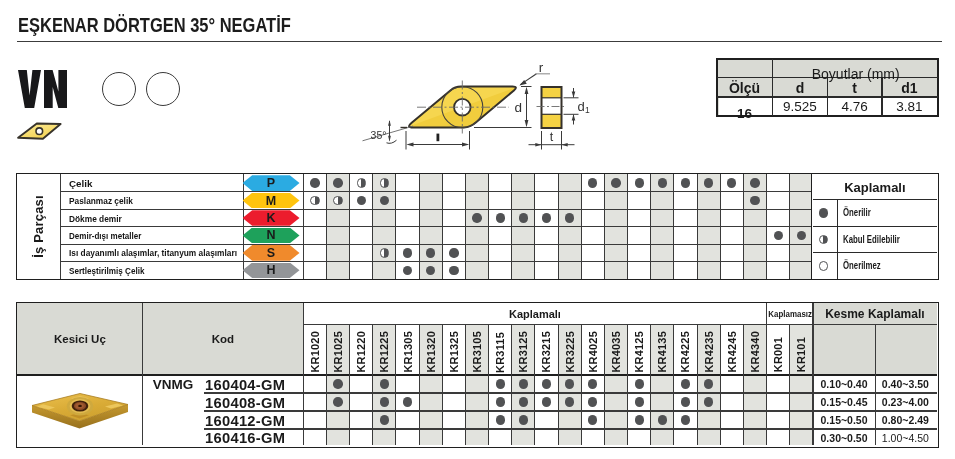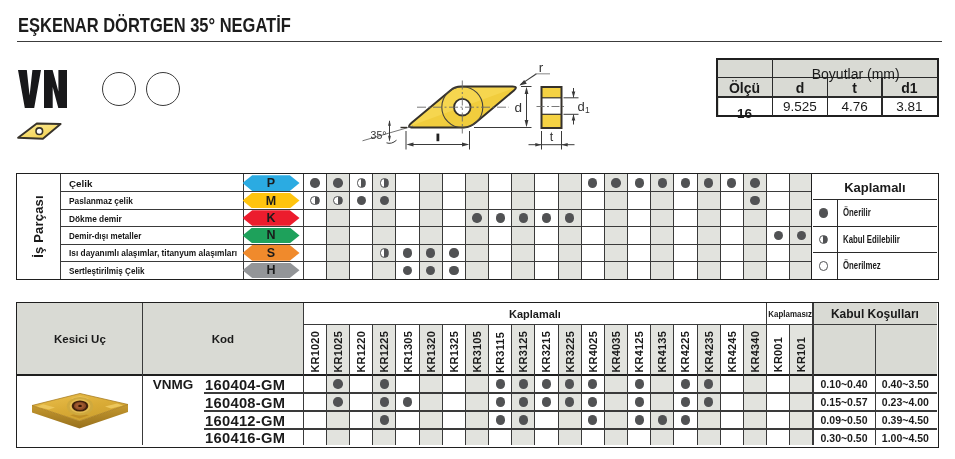--- a/index.html
+++ b/index.html
@@ -319,21 +319,21 @@
 <div class="vl" style="left:874.65px;top:324.5px;height:120.0px;width:1.1px;background:#3a3a3a;"></div>
 
 <div class="abs ctr" style="left:17.4px;top:303.0px;width:125.0px;height:72.0px;font-size:11.5px;font-weight:bold;color:#1a1a1a;white-space:nowrap;">Kesici Uç</div>
 
 <div class="abs ctr" style="left:142.4px;top:303.0px;width:160.9px;height:72.0px;font-size:11.5px;font-weight:bold;color:#1a1a1a;white-space:nowrap;">Kod</div>
 
 <div class="abs ctr" style="left:303.3px;top:303.0px;width:463.3px;height:21.5px;font-size:11px;font-weight:bold;color:#1a1a1a;white-space:nowrap;">Kaplamalı</div>
 
 <div class="abs ctr" style="left:766.6px;top:303.0px;width:46.3px;height:21.5px;font-size:8.8px;font-weight:bold;transform:scaleX(0.9);color:#1a1a1a;white-space:nowrap;">Kaplamasız</div>
 
-<div class="abs ctr" style="left:812.9px;top:303.0px;width:124.0px;height:21.5px;font-size:12px;font-weight:bold;color:#1a1a1a;white-space:nowrap;">Kabul Koşulları</div>
+<div class="abs ctr" style="left:812.9px;top:303.0px;width:124.0px;height:21.5px;font-size:12px;font-weight:bold;color:#1a1a1a;white-space:nowrap;">Kesme Kaplamalı</div>
 
 <div class="abs" style="left:303.3px;top:324.5px;width:23.16px;height:48.0px;display:flex;align-items:flex-end;justify-content:center;">
       <span style="writing-mode:vertical-rl;transform:rotate(180deg);font-weight:bold;font-size:11px;letter-spacing:0.2px;">KR1020</span>
     </div>
 <div class="abs" style="left:326.5px;top:324.5px;width:23.16px;height:48.0px;display:flex;align-items:flex-end;justify-content:center;">
       <span style="writing-mode:vertical-rl;transform:rotate(180deg);font-weight:bold;font-size:11px;letter-spacing:0.2px;">KR1025</span>
     </div>
 <div class="abs" style="left:349.6px;top:324.5px;width:23.16px;height:48.0px;display:flex;align-items:flex-end;justify-content:center;">
       <span style="writing-mode:vertical-rl;transform:rotate(180deg);font-weight:bold;font-size:11px;letter-spacing:0.2px;">KR1220</span>
     </div>
@@ -446,29 +446,29 @@
 <div class="dot" style="left:379.7px;top:397.3px;"></div>
 <div class="dot" style="left:402.8px;top:397.3px;"></div>
 <div class="dot" style="left:495.5px;top:397.3px;"></div>
 <div class="dot" style="left:518.7px;top:397.3px;"></div>
 <div class="dot" style="left:541.8px;top:397.3px;"></div>
 <div class="dot" style="left:565.0px;top:397.3px;"></div>
 <div class="dot" style="left:588.1px;top:397.3px;"></div>
 <div class="dot" style="left:634.5px;top:397.3px;"></div>
 <div class="dot" style="left:680.8px;top:397.3px;"></div>
 <div class="dot" style="left:704.0px;top:397.3px;"></div>
-<div class="abs ctr" style="left:812.9px;top:393.0px;width:62.3px;height:18.0px;font-size:10.5px;font-weight:bold;color:#1a1a1a;white-space:nowrap;">0.15~0.57</div>
+<div class="abs ctr" style="left:812.9px;top:393.0px;width:62.3px;height:18.0px;font-size:10.5px;font-weight:bold;color:#1a1a1a;white-space:nowrap;">0.15~0.45</div>
 <div class="abs ctr" style="left:875.2px;top:393.0px;width:60.3px;height:18.0px;font-size:10.5px;font-weight:bold;color:#1a1a1a;white-space:nowrap;">0.23~4.00</div>
 
 <div class="abs" style="left:204.5px;top:412.5px;font-weight:bold;font-size:15px;line-height:15px;letter-spacing:0.3px;transform:scaleX(0.98);transform-origin:left center;white-space:nowrap;">160412-GM</div>
 <div class="dot" style="left:379.7px;top:415.3px;"></div>
 <div class="dot" style="left:495.5px;top:415.3px;"></div>
 <div class="dot" style="left:518.7px;top:415.3px;"></div>
 <div class="dot" style="left:588.1px;top:415.3px;"></div>
 <div class="dot" style="left:634.5px;top:415.3px;"></div>
 <div class="dot" style="left:657.6px;top:415.3px;"></div>
 <div class="dot" style="left:680.8px;top:415.3px;"></div>
-<div class="abs ctr" style="left:812.9px;top:411.0px;width:62.3px;height:18.0px;font-size:10.5px;font-weight:bold;color:#1a1a1a;white-space:nowrap;">0.09~0.50</div>
-<div class="abs ctr" style="left:875.2px;top:411.0px;width:60.3px;height:18.0px;font-size:10.5px;font-weight:bold;color:#1a1a1a;white-space:nowrap;">0.39~4.50</div>
+<div class="abs ctr" style="left:812.9px;top:411.0px;width:62.3px;height:18.0px;font-size:10.5px;font-weight:bold;color:#1a1a1a;white-space:nowrap;">0.15~0.50</div>
+<div class="abs ctr" style="left:875.2px;top:411.0px;width:60.3px;height:18.0px;font-size:10.5px;font-weight:bold;color:#1a1a1a;white-space:nowrap;">0.80~2.49</div>
 
 <div class="abs" style="left:204.5px;top:430.2px;font-weight:bold;font-size:15px;line-height:15px;letter-spacing:0.3px;transform:scaleX(0.98);transform-origin:left center;white-space:nowrap;">160416-GM</div>
 <div class="abs ctr" style="left:812.9px;top:429.0px;width:62.3px;height:17.5px;font-size:10.5px;font-weight:bold;color:#1a1a1a;white-space:nowrap;">0.30~0.50</div>
-<div class="abs ctr" style="left:875.2px;top:429.0px;width:60.3px;height:17.5px;font-size:10.5px;font-weight:bold;color:#1a1a1a;white-space:nowrap;">1.00~4.50</div>
+<div class="abs ctr" style="left:875.2px;top:429.0px;width:60.3px;height:17.5px;font-size:10.5px;font-weight:normal;color:#1a1a1a;white-space:nowrap;">1.00~4.50</div>
 </div>
 </body></html>

